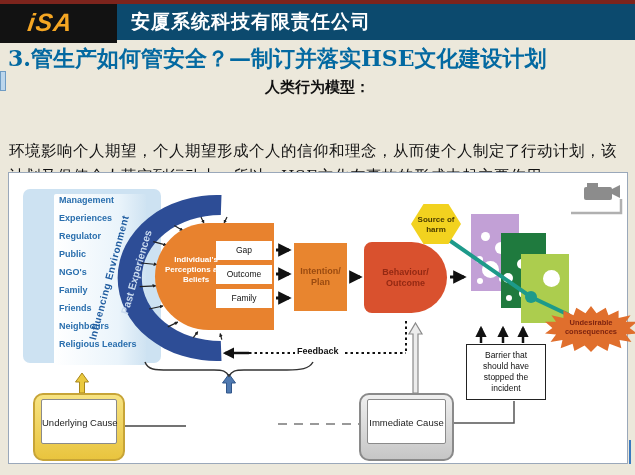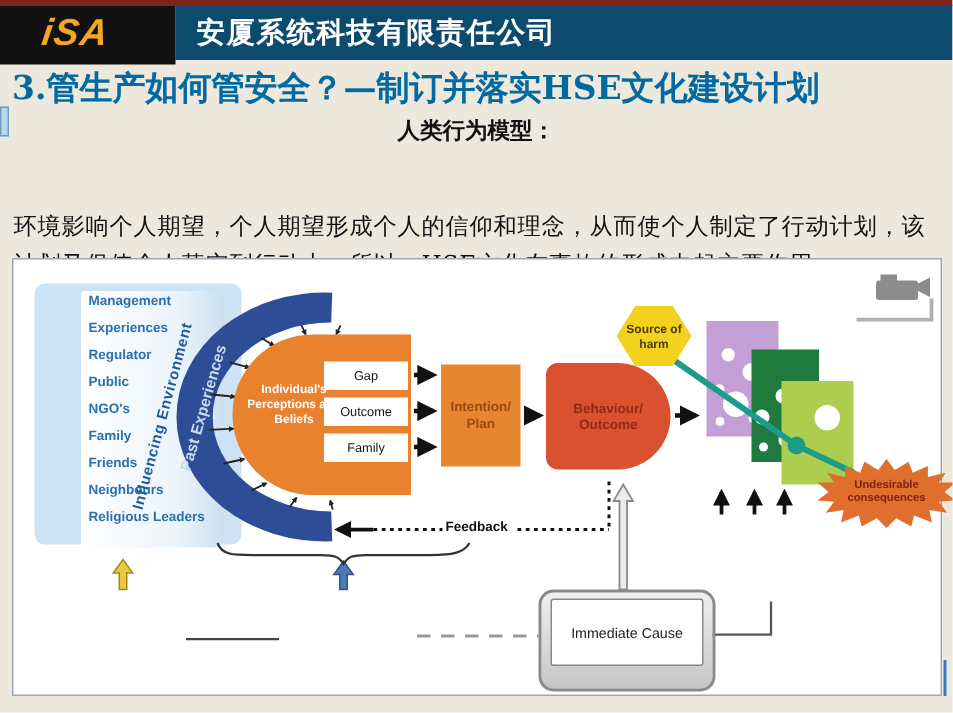--- a/index.html
+++ b/index.html
@@ -51,21 +51,21 @@
     clip-path:polygon(50% 0,56% 16%,66% 4%,69% 20%,80% 10%,80% 26%,93% 20%,88% 34%,100% 34%,92% 48%,100% 60%,88% 62%,94% 78%,81% 74%,83% 92%,70% 82%,68% 98%,57% 86%,50% 100%,43% 86%,32% 98%,30% 82%,17% 92%,19% 74%,6% 78%,12% 62%,0 60%,8% 48%,0 34%,12% 34%,7% 20%,20% 26%,20% 10%,31% 20%,34% 4%,44% 16%); }
   .starburst-text { left:536px; top:145px; width:92px; text-align:center; color:#7e2410; font-weight:bold; font-size:7.5px; line-height:9px; z-index:4; }
 
   .barrier { left:457px; top:171px; width:80px; height:56px; background:#fff; border:1.5px solid #222; color:#111; font-size:8.5px; line-height:11px; text-align:center; padding:5px 6px 0 6px; z-index:3; }
   .feedback { left:288px; top:173px; width:48px; color:#111; font-weight:bold; font-size:9px; z-index:3; }
 
   .cause { top:220px; height:68px; border-radius:10px; z-index:3; }
   .cause-inner { left:6px; top:4px; right:6px; height:45px; background:#fff; border:1px solid #8a8a8a; border-radius:2px; color:#222; font-size:9.5px; text-align:center; line-height:45px; white-space:nowrap; }
   .cause-yellow { left:24px; width:92px; background:linear-gradient(#f7e382,#e9c43e); border:2px solid #c7a437; }
   .cause-blue { left:177px; width:92px; background:linear-gradient(#b9c9e1,#5878a8); border:2px solid #3c5f92; }
-  .cause-gray { left:350px; width:118px; background:linear-gradient(#efefef,#c6c6c6); border:2px solid #8a8a8a; }
+  .cause-gray { left:350px; width:95px; background:linear-gradient(#efefef,#c6c6c6); border:2px solid #8a8a8a; }
 
   .right-sliver { position:absolute; left:629px; top:440px; width:2px; height:24px; background:#3a79c0; }
 </style>
 </head>
 <body>
 
 <div class="top-strip"></div>
 <div class="logo-block">
   <span class="logo-text">iSA</span>
 </div>
@@ -189,20 +189,24 @@
   <div class="factor-box lyr4" style="top:92px">Outcome</div>
   <div class="factor-box lyr4" style="top:116px">Family</div>
 
   <div class="intention lyr3">Intention/ Plan</div>
   <div class="behaviour lyr3">Behaviour/ Outcome</div>
   <div class="hexagon lyr3">Source of harm</div>
 
   <div class="starburst lyr3"></div>
   <div class="starburst-text lyr4">Undesirable consequences</div>
 
+  <div class="barrier lyr3">Barrier that should have stopped the incident</div>
   <div class="feedback lyr3">Feedback</div>
 
+  <div class="cause cause-yellow lyr3">
+    <div class="cause-inner">Underlying Cause</div>
+  </div>
   <div class="cause cause-gray lyr3">
     <div class="cause-inner">Immediate Cause</div>
   </div>
 </div>
 
 <div class="right-sliver"></div>
 
 </body></html>

